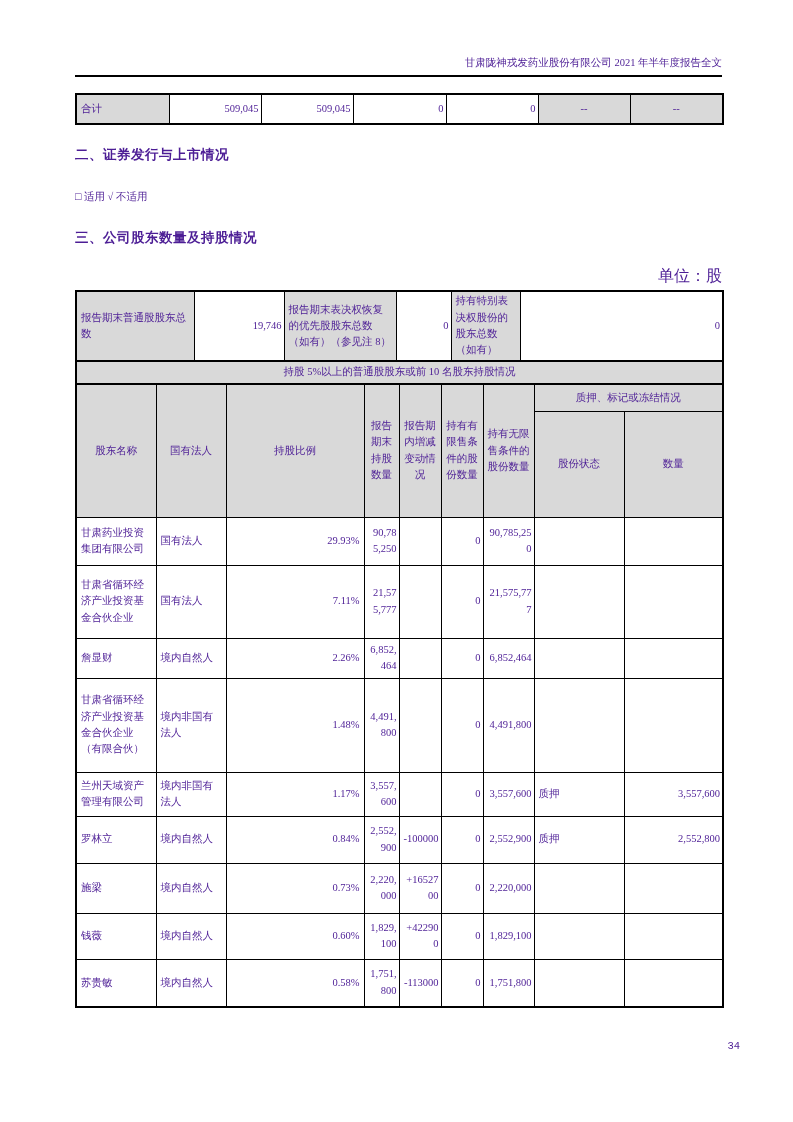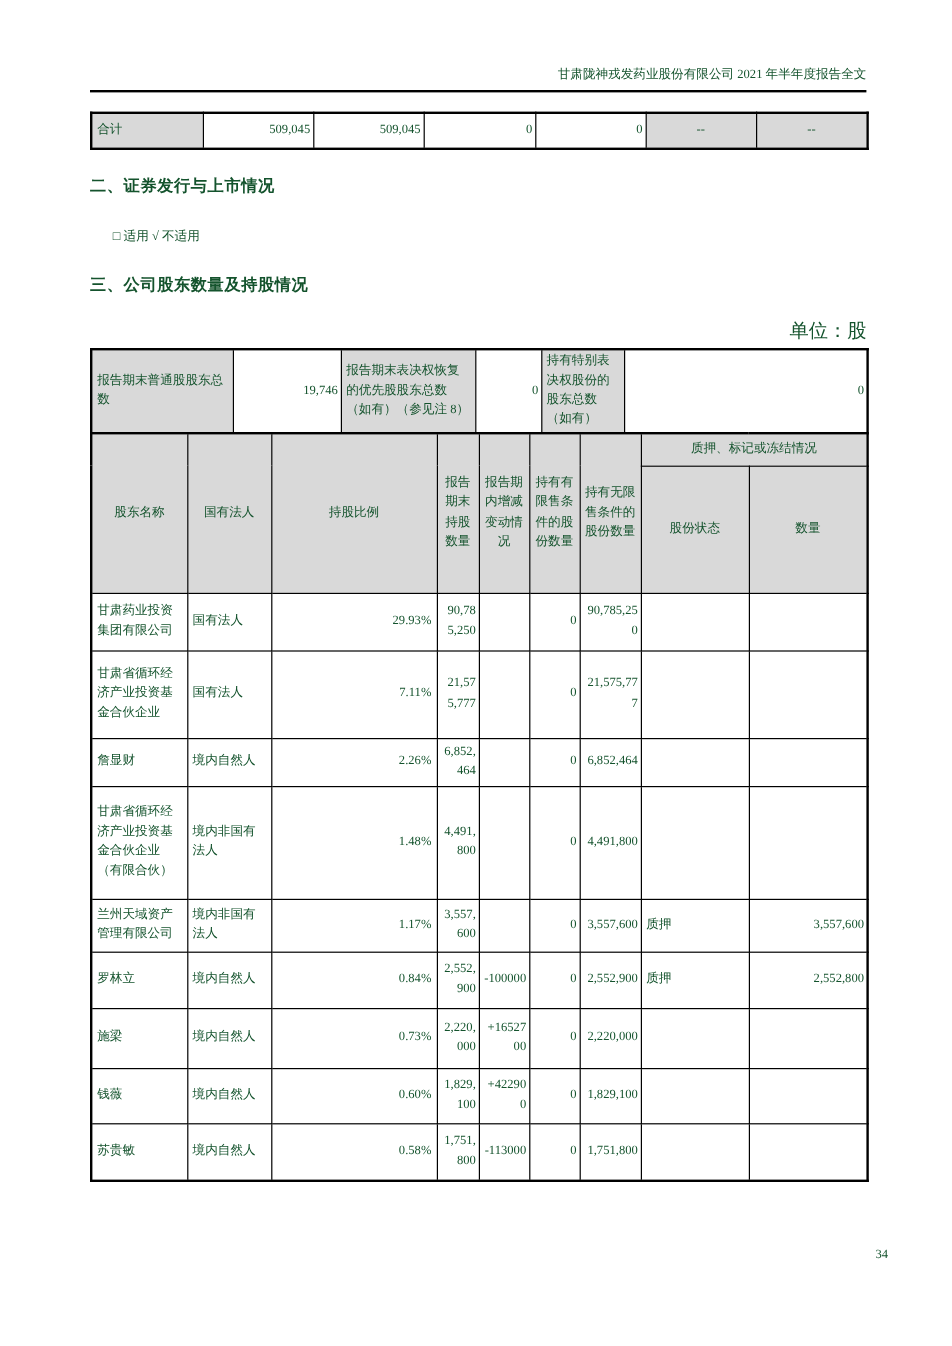--- a/index.html
+++ b/index.html
@@ -1,33 +1,33 @@
 <!DOCTYPE html>
 <html><head>
 <meta charset="utf-8">
 <style>
   * { box-sizing: border-box; }
   html, body { margin: 0; padding: 0; background: #ffffff; }
   .page {
     position: relative; width: 793px; height: 1122px; background: #ffffff;
-    font-family: "Liberation Serif", "DejaVu Serif", serif; color: #14532d;
+    font-family: "Liberation Serif", "DejaVu Serif", serif; color: #4c1d95;
     overflow: hidden;
   }
   .doc-header {
     position: absolute; left: 75px; top: 56px; width: 647px;
     text-align: right; font-size: 10.5px; line-height: 1.3;
     border-bottom: 2px solid #000; padding-bottom: 5px;
   }
   .sec-heading {
     position: absolute; left: 75px; width: 647px;
     font-size: 13.5px; font-weight: bold; letter-spacing: 0.5px;
   }
-  .plain-line { position: absolute; left: 75px; width: 647px; font-size: 10.5px; margin-left: 19px; }
+  .plain-line { position: absolute; left: 75px; width: 647px; font-size: 10.5px; }
   .unit-note { position: absolute; left: 75px; width: 647px; text-align: right; font-size: 16px; }
-  .page-num { position: absolute; left: 700px; top: 1040px; width: 40px; text-align: right; font-size: 10.5px; }
+  .page-num { position: absolute; left: 700px; top: 1040px; width: 40px; text-align: right; font-size: 10.5px; font-family: Liberation Mono, monospace; }
 
   table { border-collapse: collapse; table-layout: fixed; width: 647px; background: #fff; }
   table { border: 2px solid #000; }
   td {
     border: 1px solid #000; font-size: 10.5px; line-height: 1.55;
     padding: 1px 4px; vertical-align: middle; overflow: hidden;
   }
   .g { background: #d9d9d9; }
   .left { text-align: left; }
   .ctr { text-align: center; }
@@ -92,20 +92,30 @@
         <td class="g left">报告期末普通股股东总数</td>
         <td class="num">19,746</td>
         <td class="g left">报告期末表决权恢复的优先股股东总数（如有）（参见注 8）</td>
         <td class="num">0</td>
         <td class="g left">持有特别表决权股份的股东总数（如有）</td>
         <td class="num">0</td>
       </tr>
     </tbody>
       </table>
 
+    <table>
+      <colgroup>
+          <col style="width:647px">
+        </colgroup>
+      <tbody>
+          <tr style="height:23px">
+        <td class="g ctr">持股 5%以上的普通股股东或前 10 名股东持股情况</td>
+      </tr>
+    </tbody>
+      </table>
 
     <table>
       <colgroup>
           <col style="width:80px">
           <col style="width:70px">
           <col style="width:138px">
           <col style="width:35px">
           <col style="width:42px">
           <col style="width:42px">
           <col style="width:51px">

